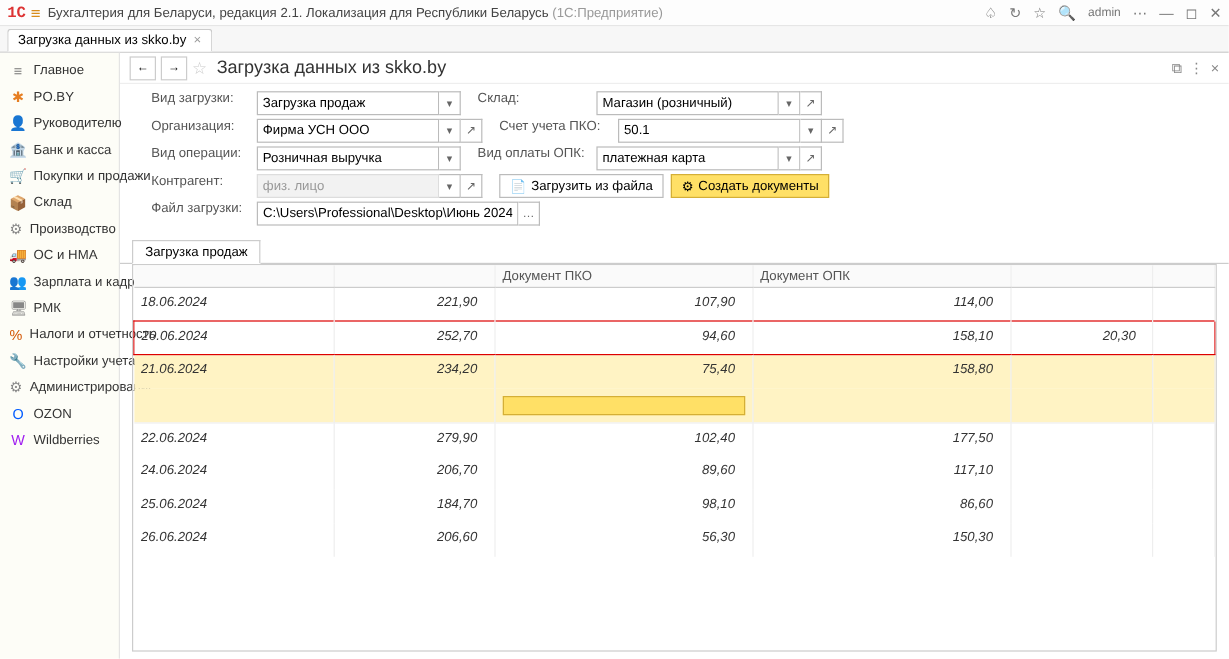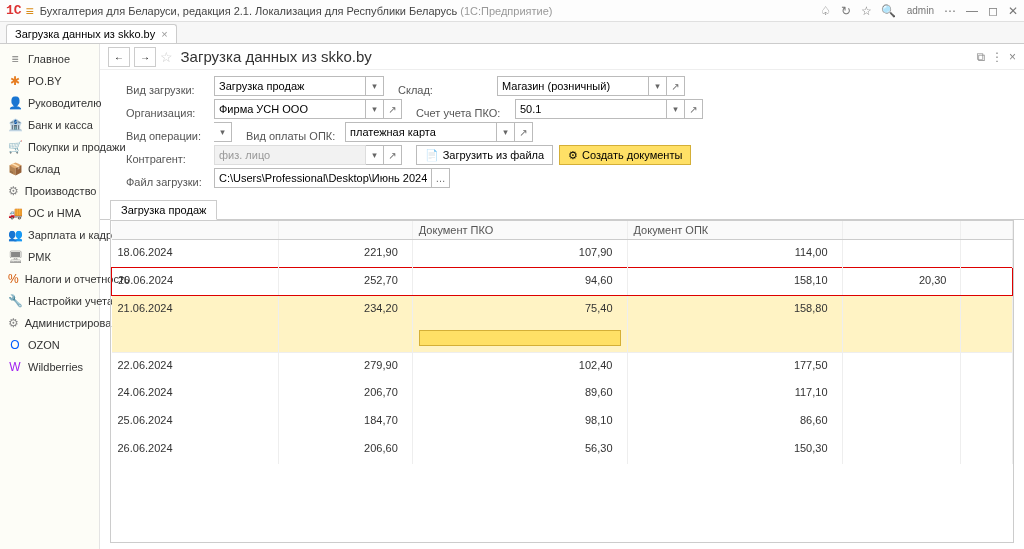--- a/index.html
+++ b/index.html
@@ -18,40 +18,40 @@
 .sidebar { width: 100px; background: #fdfdf7; border-right: 1px solid #e4e4e4; padding-top: 4px; display: flex; flex-direction: column; }
 .sidebar .item { display: flex; align-items: center; gap: 6px; padding: 4px 8px; font-size: 11px; color: #333; cursor: pointer; white-space: nowrap; }
 .sidebar .item .icn { width: 14px; text-align: center; font-size: 12px; }
 .content { flex: 1; display: flex; flex-direction: column; }
 .toolbar { height: 26px; display: flex; align-items: center; padding: 0 8px; gap: 4px; border-bottom: 1px solid #eee; }
 .navbtn { border: 1px solid #ccc; background: #fff; width: 22px; height: 20px; font-size: 10px; cursor: pointer; }
 .star { color: #ccc; font-size: 14px; }
 .pagetitle { font-size: 15px; color: #333; margin-left: 4px; }
 .toolbar .right { margin-left: auto; display: flex; gap: 6px; color: #888; font-size: 12px; }
 .formarea { padding: 6px 10px 4px; }
-.formrow { display: flex; align-items: flex-end; margin-bottom: 3px; gap: 4px; padding-left: 16px; }
+.formrow { display: flex; align-items: flex-start; margin-bottom: 3px; gap: 4px; padding-left: 16px; }
 .formrow .lbl { width: 84px; color: #555; font-size: 11px; }
 .formrow .fld { position: relative; display: flex; }
 .formrow .fld input, .formrow .fld .inp { height: 20px; border: 1px solid #bbb; padding: 0 4px; font-size: 11px; background: #fff; }
 .formrow .fld.disabled input { background: #f2f2f2; color: #999; border-color: #ddd; }
 .fld .dd { width: 18px; height: 20px; border: 1px solid #bbb; border-left: none; background: #fff; font-size: 9px; cursor: pointer; color: #666; }
 .fld .ext { width: 18px; height: 20px; border: 1px solid #bbb; border-left: none; background: #fff; font-size: 10px; cursor: pointer; color: #666; }
 .col2lbl { width: 95px; color: #555; font-size: 11px; margin-left: 10px; }
 .btnrow { display: flex; gap: 6px; margin-left: 10px; }
 .btn { height: 20px; border: 1px solid #bbb; background: #fff; padding: 0 8px; font-size: 11px; cursor: pointer; display: flex; align-items: center; gap: 4px; }
 .btn.yellow { background: #ffe066; border-color: #d4af37; }
 .filerow .fld input { width: 218px; }
 .tabstrip { display: flex; border-bottom: 1px solid #ccc; padding-left: 10px; margin-top: 4px; }
 .tabstrip .tab2 { border: 1px solid #ccc; border-bottom: 1px solid #fff; background: #fff; padding: 3px 10px; font-size: 11px; cursor: pointer; position: relative; top: 1px; }
 .tablewrap { flex: 1; overflow: auto; border: 1px solid #ccc; margin: 0 10px 6px; }
 table { border-collapse: collapse; width: 100%; font-size: 11px; }
 th { text-align: left; font-weight: normal; color: #555; padding: 3px 6px; border-right: 1px solid #eee; background: #fafafa; }
 thead tr:first-child th { border-bottom: none; }
 thead tr:last-child th { border-bottom: 1px solid #ccc; }
-td { padding: 6px 6px; border-right: 1px solid #eee; border-bottom: 1px solid #eee; color: #333; vertical-align: top; height: 28px; }
+td { padding: 6px 6px; border-right: 1px solid #eee; border-bottom: 1px solid #eee; color: #333; vertical-align: top; height: 28px; font-style: italic; }
 tbody tr.mainrow td { border-bottom: none; }
 tbody tr.subrow td { border-top: none; }
 .rt { text-align: right; padding-right: 14px; }
 .hl-r td { border-top: 1px solid #d00 !important; border-bottom: 1px solid #d00 !important; }
 .hl-r td:first-child { border-left: 1px solid #d00 !important; }
 .hl-r td:last-child { border-right: 1px solid #d00 !important; }
 .hl-y { background: #fff3c4; }
 .hl-y .editcell { background: #ffe066; height: 16px; border: 1px solid #d4af37; }
 </style>
 </head>
@@ -184,20 +184,21 @@
         <span class="col2lbl">Счет учета ПКО:</span>
         <span class="fld col2">
             <input value="50.1" style="">
             <button class="dd">▾</button>
             <button class="ext">↗</button>
           </span>
       </div>
       <div class="formrow">
         <span class="lbl">Вид операции:</span>
         <span class="fld col1">
+            <input value="Розничная выручка" style="">
             <button class="dd">▾</button>
           </span>
         <span class="col2lbl">Вид оплаты ОПК:</span>
         <span class="fld col2">
             <input value="платежная карта" style="">
             <button class="dd">▾</button>
             <button class="ext">↗</button>
           </span>
       </div>
       <div class="formrow">

